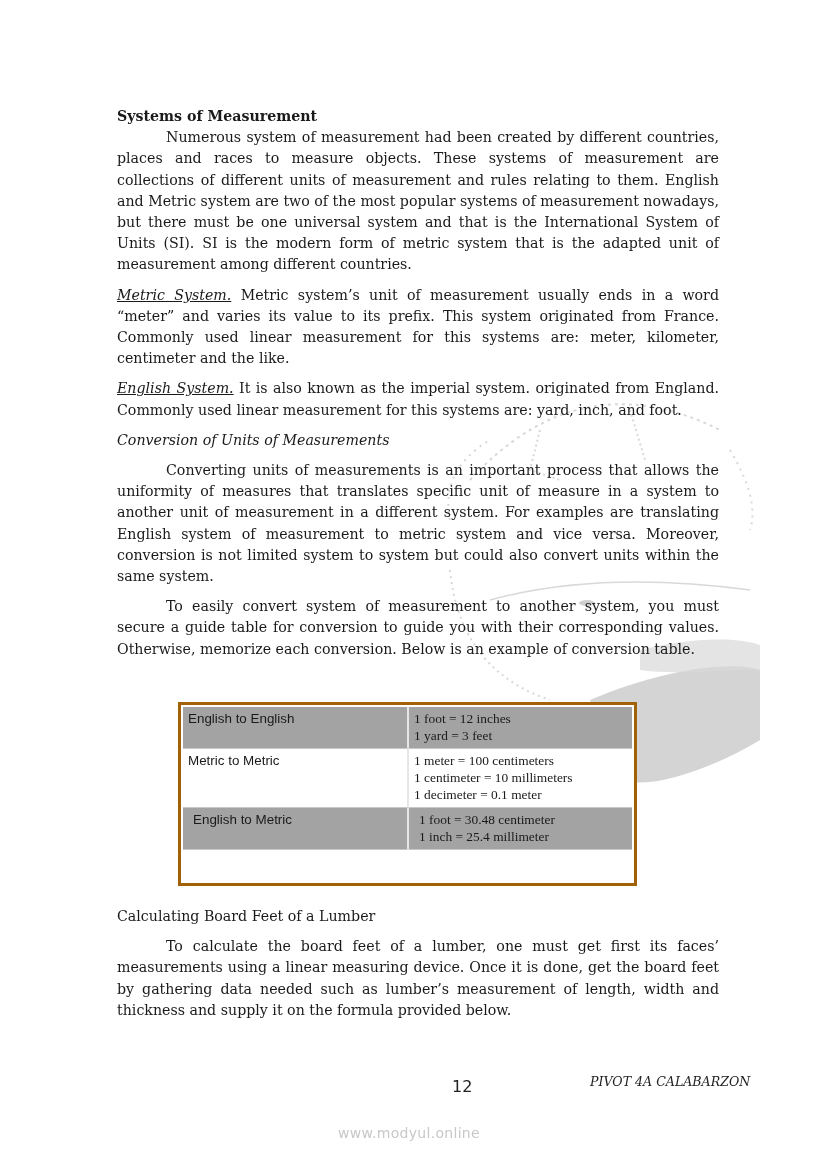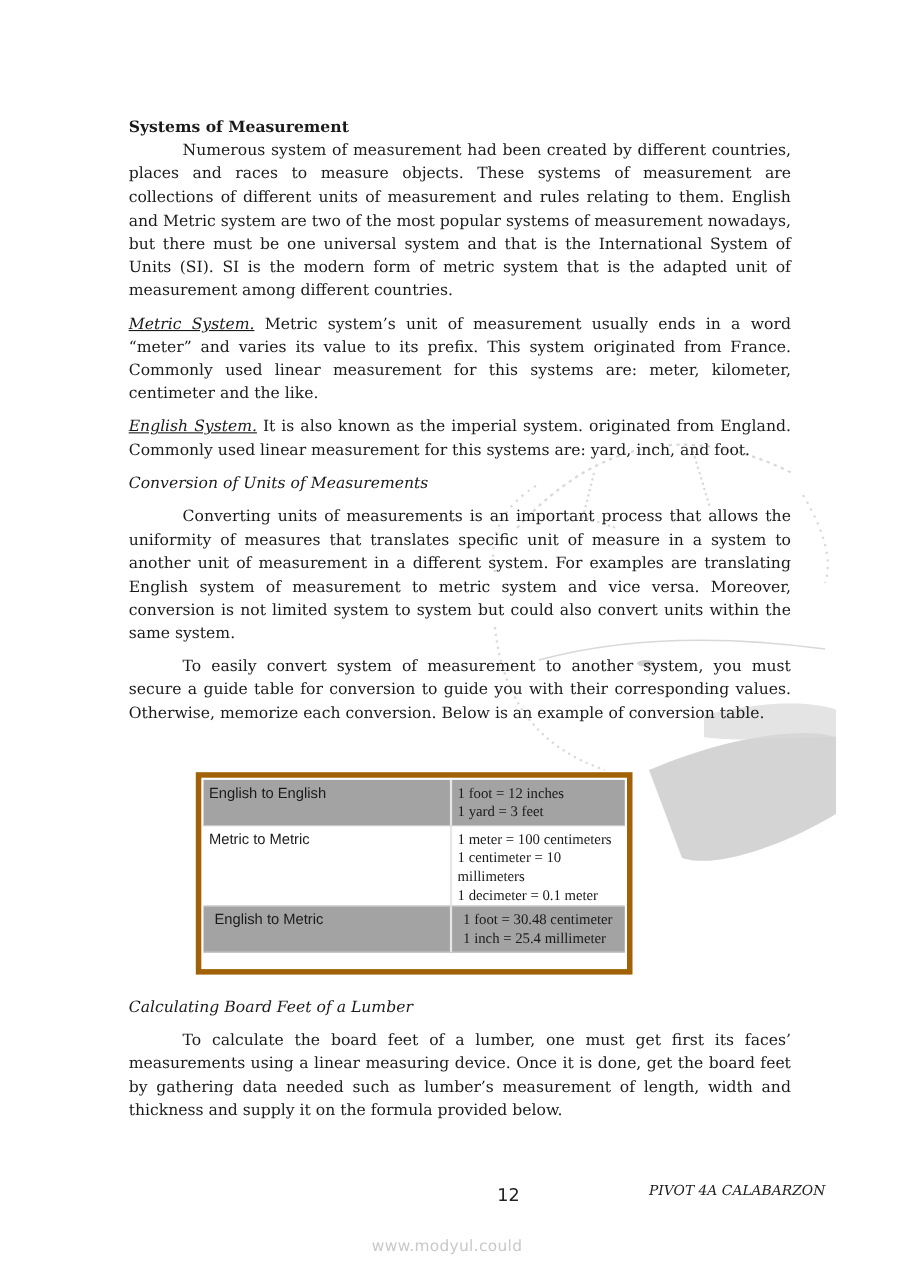--- a/index.html
+++ b/index.html
@@ -10,22 +10,22 @@
 
   .content { position: absolute; left: 117px; top: 106px; width: 602px; z-index: 1;
     font-family: "DejaVu Serif", "Liberation Serif", serif; font-size: 14.2px; color: #1a1a1a; }
   .content p { margin: 0; text-align: justify; line-height: 21.2px; }
   .heading { font-weight: bold; font-size: 14.2px; line-height: 21px; margin: 0 0 8px 0; }
   .indent { text-indent: 49px; }
   .para-gap { margin-top: 9px !important; }
   .ital-heading { font-style: italic; margin-top: 9px !important; }
   .term { font-style: italic; text-decoration: underline; }
 
-  .table-wrap { position: absolute; left: 178px; top: 702px; width: 397px; height: 184px;
-    border: 5px solid #a16207; background: #fff; z-index: 2; box-sizing: border-box; padding: 2px 2px 0 2px; }
+  .table-wrap { position: absolute; left: 178px; top: 702px; width: 459px; height: 184px;
+    border: 3px solid #a16207; background: #fff; z-index: 2; box-sizing: border-box; padding: 2px 2px 0 2px; }
   table.conv { border-collapse: separate; border-spacing: 0; width: 100%;
     font-family: "Liberation Sans", "DejaVu Sans", sans-serif; font-size: 13.4px; color: #1a1a1a; }
   table.conv td { vertical-align: top; padding: 3px 5px 1px 5px; line-height: 17px;
     border-bottom: 1px solid #c8c8c8; }
   table.conv td.c1 { width: 209px; border-right: 2px solid #e6e6e6; }
   table.conv tr.shade td { background: #a3a3a3; }
   table.conv tr.r1 td { height: 37px; }
   table.conv tr.r2 td { height: 54px; }
   table.conv tr.r3 td { height: 37px; padding-left: 10px; }
   table.conv tr.r4 td { height: 39px; }
@@ -97,20 +97,20 @@
         <td>
           <span class="line">1 foot = 30.48 centimeter</span>
           <span class="line">1 inch = 25.4 millimeter</span>
         </td>
       </tr>
     </tbody>
       </table>
   </div>
 
   <div class="content" style="top: 906px;">
-    <p style="font-style: italic; margin: 0;">Calculating Board Feet of a Lumber</p>
+    <p style="margin: 0;">Calculating Board Feet of a Lumber</p>
     <p class="indent para-gap">To calculate the board feet of a lumber, one must get first its faces’ measurements using a linear measuring device. Once it is done, get the board feet by gathering data needed such as lumber’s measurement of length, width and thickness and supply it on the formula provided below.</p>
   </div>
 
   <div class="footer-page">12</div>
   <div class="footer-brand">PIVOT 4A CALABARZON</div>
-  <div class="watermark-url">www.modyul.could</div>
+  <div class="watermark-url">www.modyul.online</div>
 </div>
 
 </body></html>

